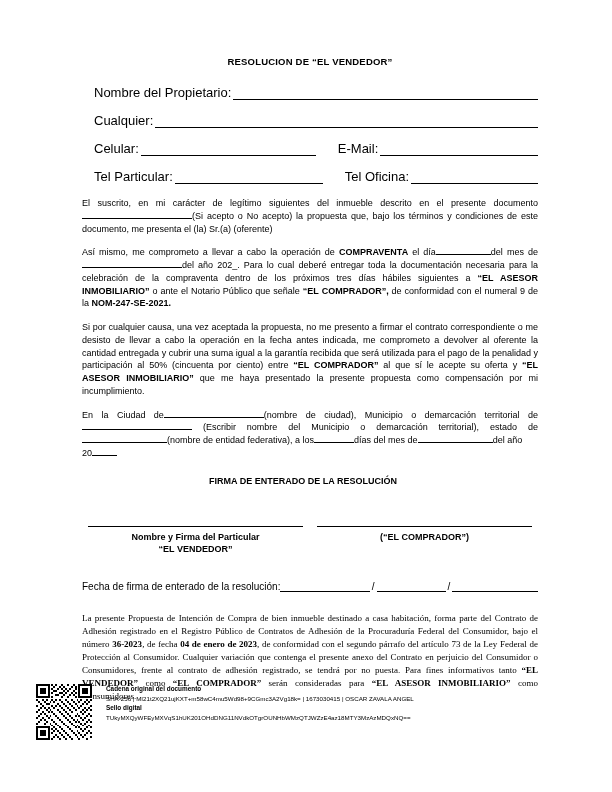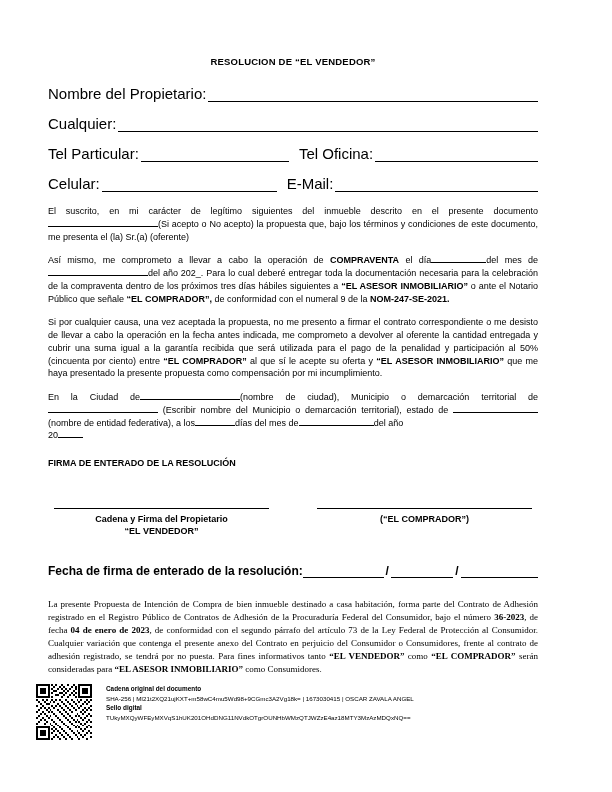--- a/index.html
+++ b/index.html
@@ -13,38 +13,39 @@
     font-family: "Liberation Sans", sans-serif;
     color: #000000;
     position: relative;
     overflow: hidden;
   }
   .page {
     position: relative;
     width: 612px;
     height: 792px;
     box-sizing: border-box;
-    padding: 56px 74px 0 48px;
+    padding: 56px 74px 0 82px;
   }
   .doc-title {
     text-align: center;
     font-weight: bold;
     font-size: 9.5px;
     letter-spacing: 0.2px;
     margin: 0 0 18px 0;
   }
   .field-row {
     font-size: 9px;
     margin-bottom: 13px;
     white-space: nowrap;
     display: flex;
     align-items: flex-end;
   }
   .field-label {
-    font-size: 15px;
+    font-size: 13px;
+    margin-left: 12px;
   }
   .rule {
     border-bottom: 1px solid #000;
     flex: 1 1 auto;
     height: 10px;
     margin-left: 2px;
   }
   .rule.fixed-a { flex: 0 0 148px; }
   .rule.fixed-b { flex: 0 0 175px; }
   .spacer-gap { width: 10px; }
@@ -64,21 +65,21 @@
   .u.w55 { width: 55px; }
   .u.w75 { width: 75px; }
   .u.w85 { width: 85px; }
   .u.w100 { width: 100px; }
   .u.w110 { width: 110px; }
   .u.w25 { width: 25px; }
 
   .firma-title {
     font-size: 9px;
     font-weight: bold;
-    text-align: left;
+    text-align: center;
     margin: 16px 0 0 0;
     padding-right: 14px;
   }
   .sign-block {
     display: flex;
     justify-content: space-between;
     margin-top: 40px;
     padding: 0 6px;
   }
   .sign-col {
@@ -88,22 +89,22 @@
   .sign-line {
     border-top: 1px solid #000;
     margin-bottom: 4px;
   }
   .sign-name {
     font-size: 9px;
     font-weight: bold;
     line-height: 1.35;
   }
   .fecha-row {
-    font-size: 12px;
-    font-weight: bold;
+    font-size: 10px;
+    font-weight: normal;
     margin-top: 26px;
     display: flex;
     align-items: flex-end;
     white-space: nowrap;
   }
   .fecha-seg {
     border-bottom: 1px solid #000;
     height: 10px;
   }
   .seg1 { width: 96px; }
@@ -155,35 +156,35 @@
     <span class="field-label">Nombre del Propietario:</span>
     <span class="rule"></span>
   </div>
 
   <div class="field-row">
     <span class="field-label">Cualquier:</span>
     <span class="rule"></span>
   </div>
 
   <div class="field-row">
+    <span class="field-label">Celular:</span>
+    <span class="rule fixed-b"></span>
+    <span class="spacer-gap"></span>
+    <span class="field-label">E-Mail:</span>
+    <span class="rule"></span>
+  </div>
+
+  <div class="field-row">
     <span class="field-label">Tel Particular:</span>
     <span class="rule fixed-a"></span>
     <span class="spacer-gap"></span>
     <span class="field-label">Tel Oficina:</span>
     <span class="rule"></span>
   </div>
 
-  <div class="field-row">
-    <span class="field-label">Celular:</span>
-    <span class="rule fixed-b"></span>
-    <span class="spacer-gap"></span>
-    <span class="field-label">E-Mail:</span>
-    <span class="rule"></span>
-  </div>
-
   <p class="body-text">
     <span>El suscrito, en mi carácter de legítimo siguientes del inmueble descrito en el presente documento </span><span class="u w110"></span><span>(Si acepto o No acepto) la propuesta que, bajo los términos y condiciones de este documento, me presenta el (la) Sr.(a)  (oferente)</span>
   </p>
 
   <p class="body-text">
     <span>Así mismo, me comprometo a llevar a cabo la operación de </span><b>COMPRAVENTA</b><span> el día</span><span class="u w55"></span><span>del mes de</span><span class="u w100"></span><span>del año 202_. Para lo cual deberé entregar toda la documentación necesaria para la celebración de la compraventa dentro de los próximos tres días hábiles siguientes a </span><b>“EL ASESOR INMOBILIARIO”</b><span> o ante el Notario Público que señale </span><b>“EL COMPRADOR”,</b><span> de conformidad con el numeral 9 de la </span><b>NOM-247-SE-2021.</b>
   </p>
 
   <p class="body-text">
     <span>Si por cualquier causa, una vez aceptada la propuesta, no me presento a firmar el contrato correspondiente o me desisto de llevar a cabo la operación en la fecha antes indicada, me comprometo a devolver al oferente la cantidad entregada y cubrir una suma igual a la garantía recibida que será utilizada para el pago de la penalidad y participación al 50% (cincuenta por ciento) entre </span><b>“EL COMPRADOR”</b><span> al que sí le acepte su oferta y </span><b>“EL ASESOR INMOBILIARIO”</b><span> que me haya presentado la presente propuesta como compensación por mi incumplimiento.</span>
@@ -191,21 +192,21 @@
 
   <p class="body-text">
     <span>En la Ciudad de</span><span class="u w100"></span><span>(nombre de ciudad), Municipio o demarcación territorial de </span><span class="u w110"></span><span> (Escribir nombre del Municipio o demarcación territorial), estado de </span><span class="u w85"></span><span>(nombre de entidad federativa), a los</span><span class="u w40"></span><span>días del mes de</span><span class="u w75"></span><span>del año</span><br><span>20</span><span class="u w25"></span>
   </p>
 
   <div class="firma-title">FIRMA DE ENTERADO DE LA RESOLUCIÓN</div>
 
   <div class="sign-block">
     <div class="sign-col">
       <div class="sign-line"></div>
-      <div class="sign-name">Cadena y Firma del Propietario</div>
+      <div class="sign-name">Nombre y Firma del Particular</div>
       <div class="sign-name">“EL VENDEDOR”</div>
     </div>
     <div class="sign-col">
       <div class="sign-line"></div>
       <div class="sign-name">(“EL COMPRADOR”)</div>
     </div>
   </div>
 
   <div class="fecha-row">
     <span>Fecha de firma de enterado de la resolución:</span>

